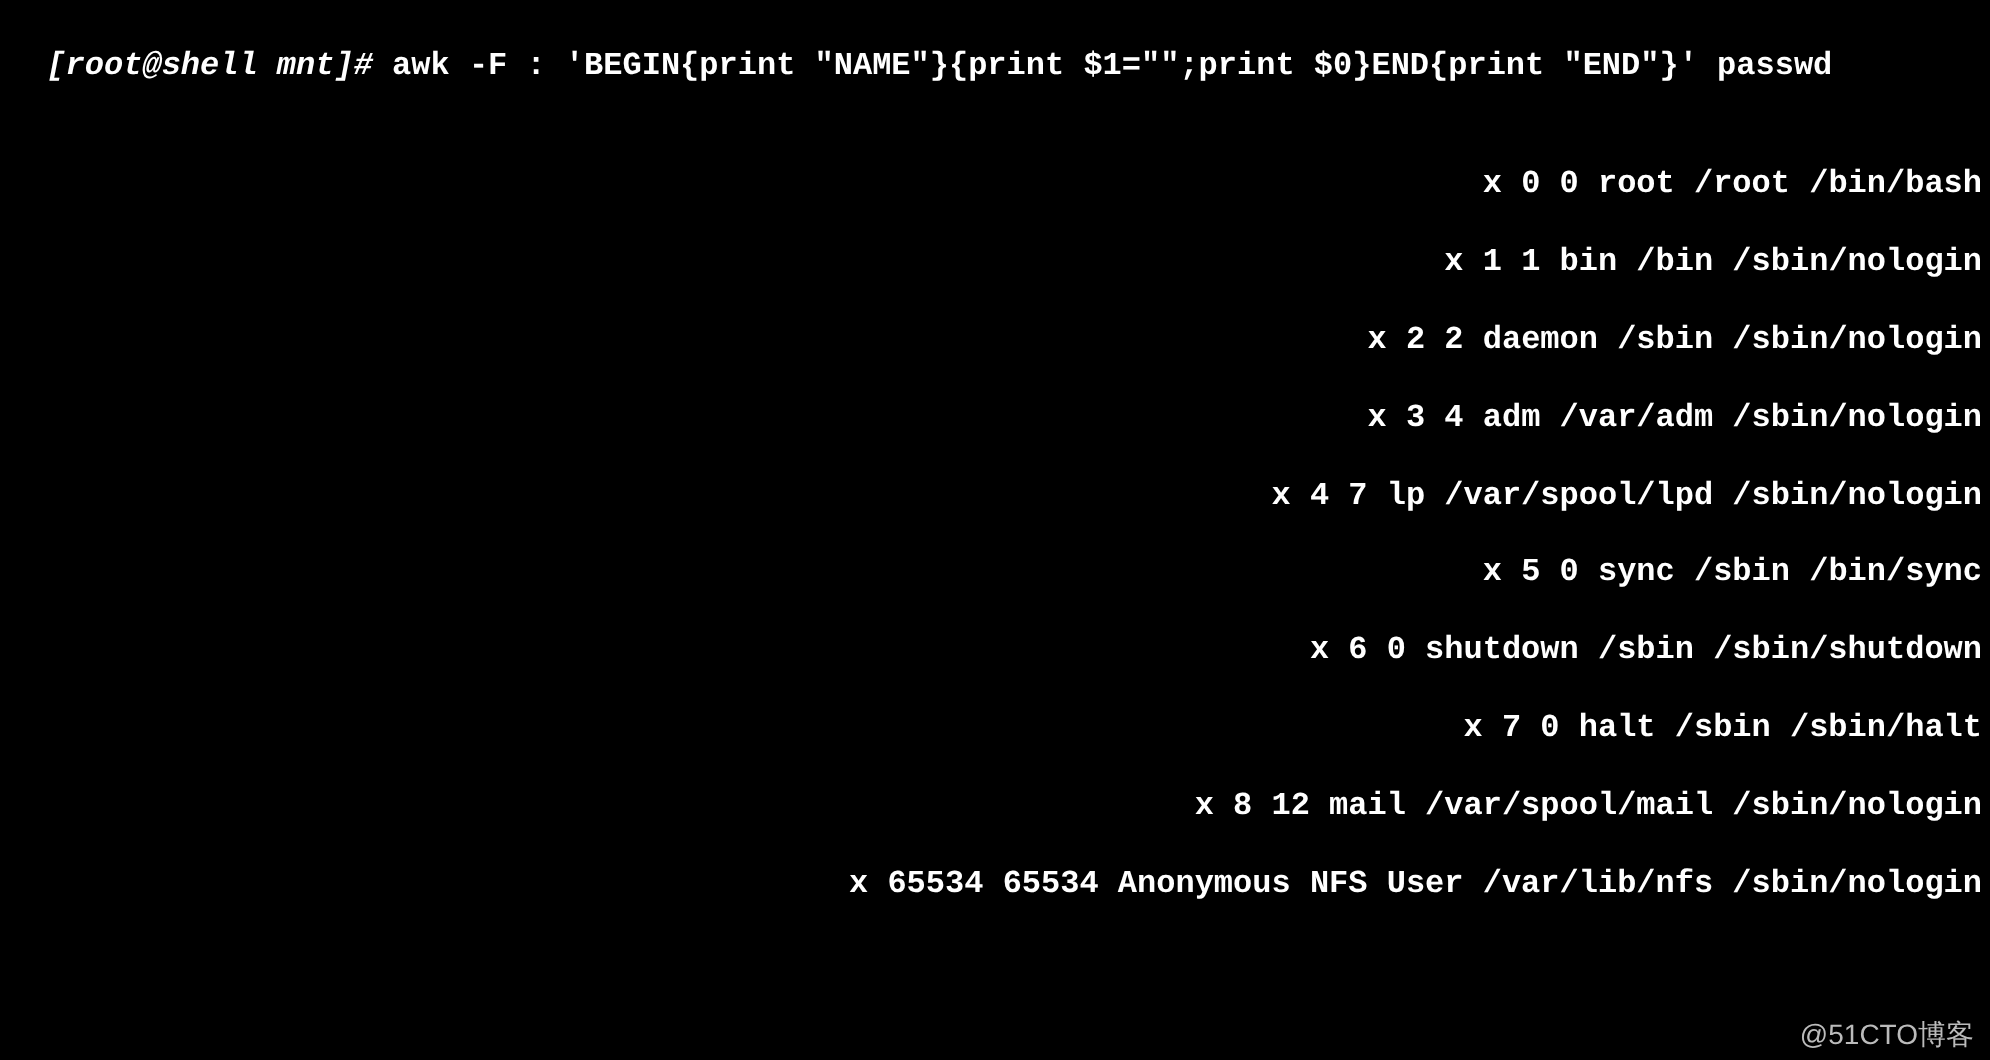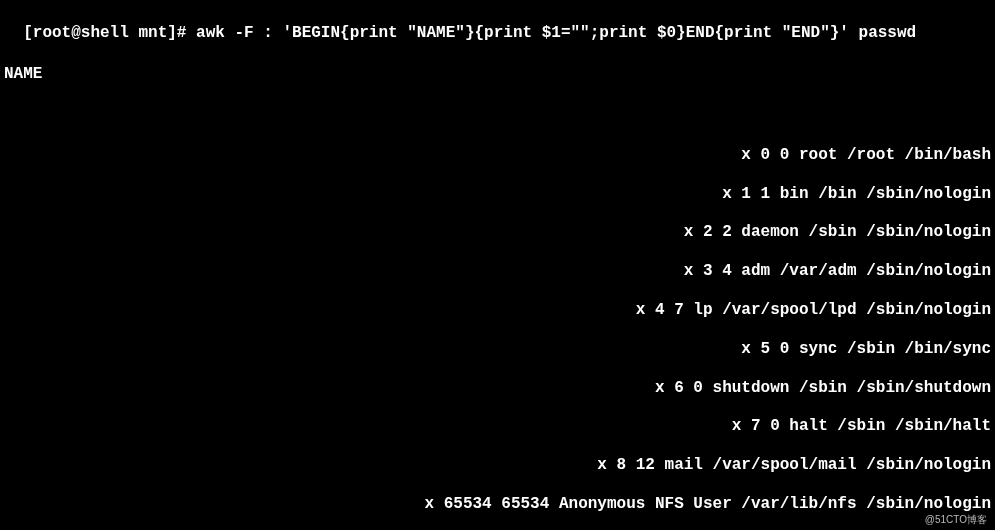--- a/index.html
+++ b/index.html
@@ -19,20 +19,21 @@
       line-height: 1.3;
       overflow: hidden;
       position: relative;
     }
     .terminal {
       white-space: pre-wrap;
       word-break: break-all;
     }
     .prompt-line {
       display: inline;
+      font-style: italic;
     }
     .command {
       display: inline;
     }
     .output-line {
       display: block;
     }
     .entry-line {
       display: block;
       padding-left: 8px;
@@ -40,28 +41,27 @@
     }
     .spacer {
       display: block;
       height: 18px;
     }
     .watermark {
       position: absolute;
       bottom: 4px;
       right: 8px;
       color: #bbbbbb;
-      font-size: 10px;
+      font-size: 14px;
       font-weight: normal;
       font-family: Arial, sans-serif;
     }
   </style>
 </head>
 <body>
 
 <div class="terminal">
   <span class="prompt-line">[root@shell mnt]# </span><span class="command">awk -F : 'BEGIN{print "NAME"}{print $1="";print $0}END{print "END"}' passwd</span>
-  <span class="output-line">NAME</span>
   <div id="entries-container"><span class="spacer"></span><span class="entry-line"> x 0 0 root /root /bin/bash</span><span class="spacer"></span><span class="entry-line"> x 1 1 bin /bin /sbin/nologin</span><span class="spacer"></span><span class="entry-line"> x 2 2 daemon /sbin /sbin/nologin</span><span class="spacer"></span><span class="entry-line"> x 3 4 adm /var/adm /sbin/nologin</span><span class="spacer"></span><span class="entry-line"> x 4 7 lp /var/spool/lpd /sbin/nologin</span><span class="spacer"></span><span class="entry-line"> x 5 0 sync /sbin /bin/sync</span><span class="spacer"></span><span class="entry-line"> x 6 0 shutdown /sbin /sbin/shutdown</span><span class="spacer"></span><span class="entry-line"> x 7 0 halt /sbin /sbin/halt</span><span class="spacer"></span><span class="entry-line"> x 8 12 mail /var/spool/mail /sbin/nologin</span><span class="spacer"></span><span class="entry-line"> x 65534 65534 Anonymous NFS User /var/lib/nfs /sbin/nologin</span></div>
   
 </div>
 
 <div class="watermark">@51CTO博客</div>
 
 </body></html>

